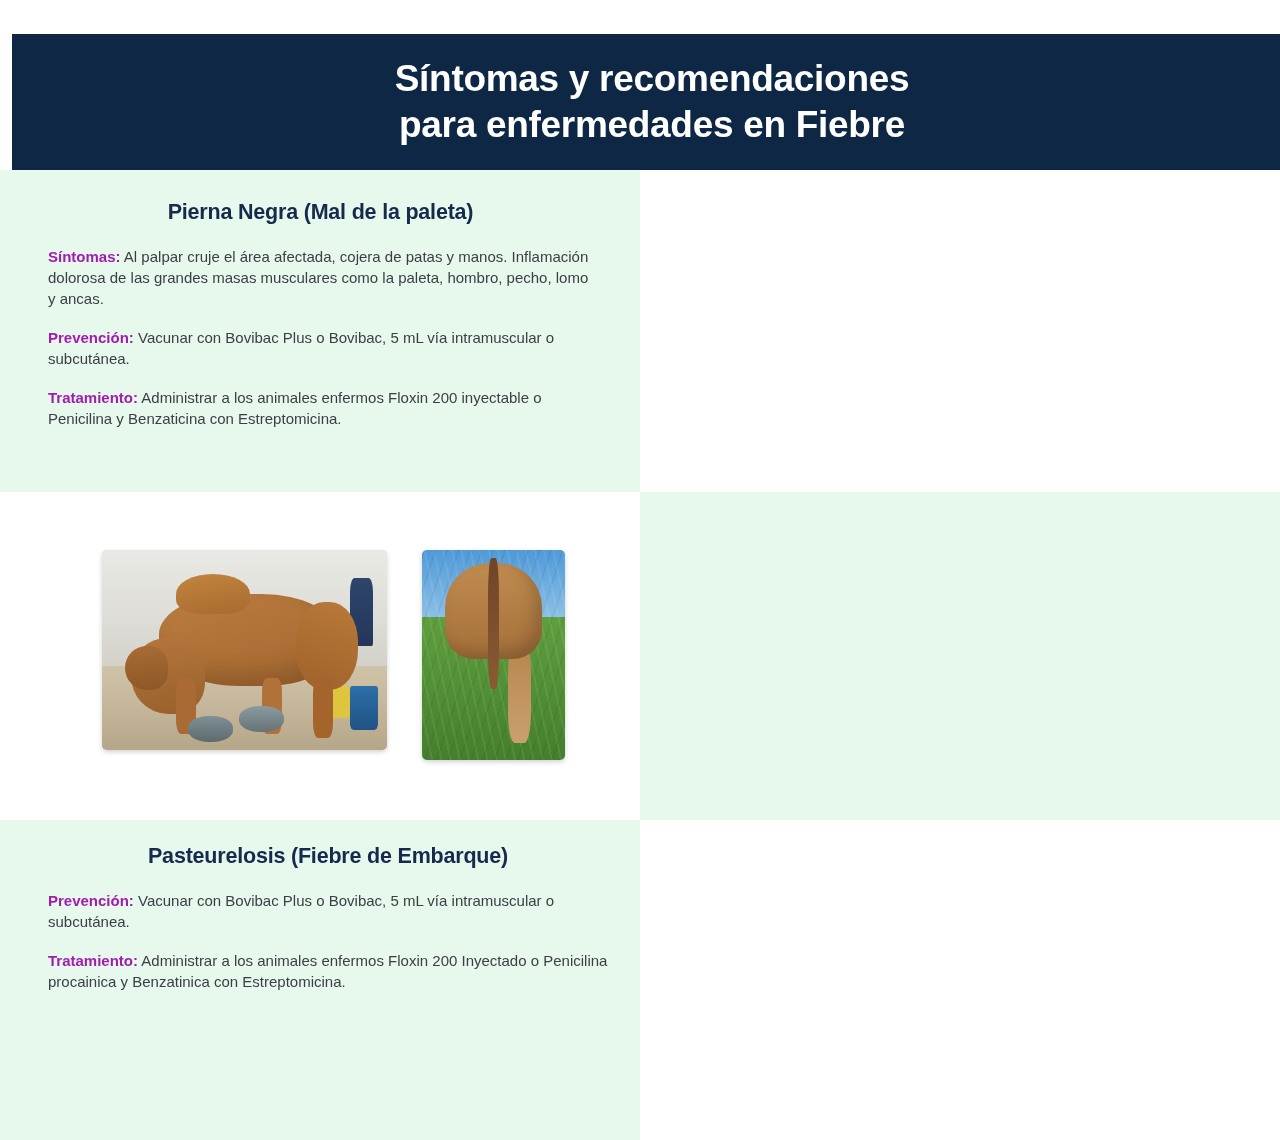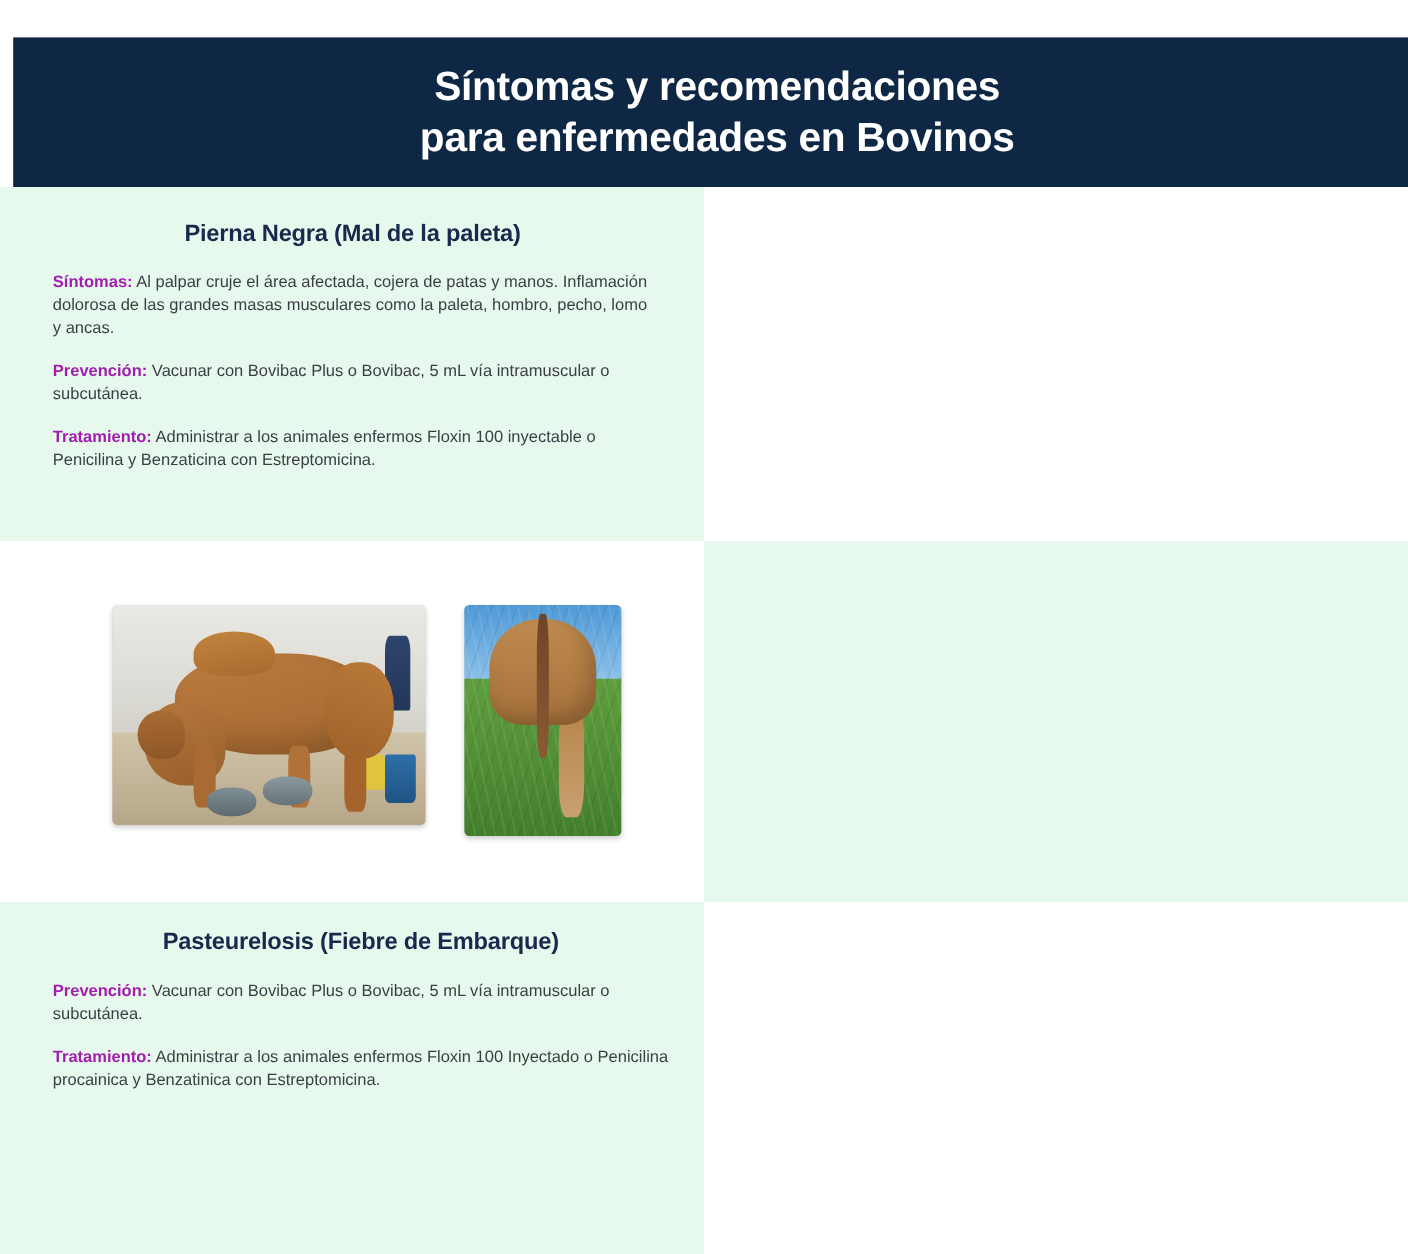--- a/index.html
+++ b/index.html
@@ -161,30 +161,30 @@
     pointer-events: none;
   }
 </style>
 </head>
 <body>
 
 <div class="page">
 
   <div class="header">
     <div class="header-line">Síntomas y recomendaciones</div>
-    <div class="header-line">para enfermedades en Bovinos</div>
+    <div class="header-line">para enfermedades en Fiebre</div>
   </div>
 
   <div class="row row1">
     <div class="cell cell-left bg-green">
       <div class="textblock tb-1">
         <div class="disease-title">Pierna Negra (Mal de la paleta)</div>
         <p class="para"><b>Síntomas:</b> <span>Al palpar cruje el área afectada, cojera de patas y manos. Inflamación dolorosa de las grandes masas musculares como la paleta, hombro, pecho, lomo y ancas.</span></p>
         <p class="para"><b>Prevención:</b> <span>Vacunar con Bovibac Plus o Bovibac, 5 mL vía intramuscular o subcutánea.</span></p>
-        <p class="para"><b>Tratamiento:</b> <span>Administrar a los animales enfermos Floxin 100 inyectable o Penicilina y Benzaticina con Estreptomicina.</span></p>
+        <p class="para"><b>Tratamiento:</b> <span>Administrar a los animales enfermos Floxin 200 inyectable o Penicilina y Benzaticina con Estreptomicina.</span></p>
       </div>
     </div>
     <div class="cell cell-right bg-white">
       
     </div>
   </div>
 
   <div class="row row2">
     <div class="cell cell-left bg-white">
       <div class="photos photos-r2">
@@ -223,21 +223,21 @@
     <div class="cell cell-right bg-green">
       
     </div>
   </div>
 
   <div class="row row3">
     <div class="cell cell-left bg-green">
       <div class="textblock tb-3">
         <div class="disease-title">Pasteurelosis (Fiebre de Embarque)</div>
         <p class="para"><b>Prevención:</b> <span>Vacunar con Bovibac Plus o Bovibac, 5 mL vía intramuscular o subcutánea.</span></p>
-        <p class="para"><b>Tratamiento:</b> <span>Administrar a los animales enfermos Floxin 100 Inyectado o Penicilina procainica y Benzatinica con Estreptomicina.</span></p>
+        <p class="para"><b>Tratamiento:</b> <span>Administrar a los animales enfermos Floxin 200 Inyectado o Penicilina procainica y Benzatinica con Estreptomicina.</span></p>
       </div>
     </div>
     <div class="cell cell-right bg-white">
       
     </div>
   </div>
 
 </div>
 
 </body></html>

